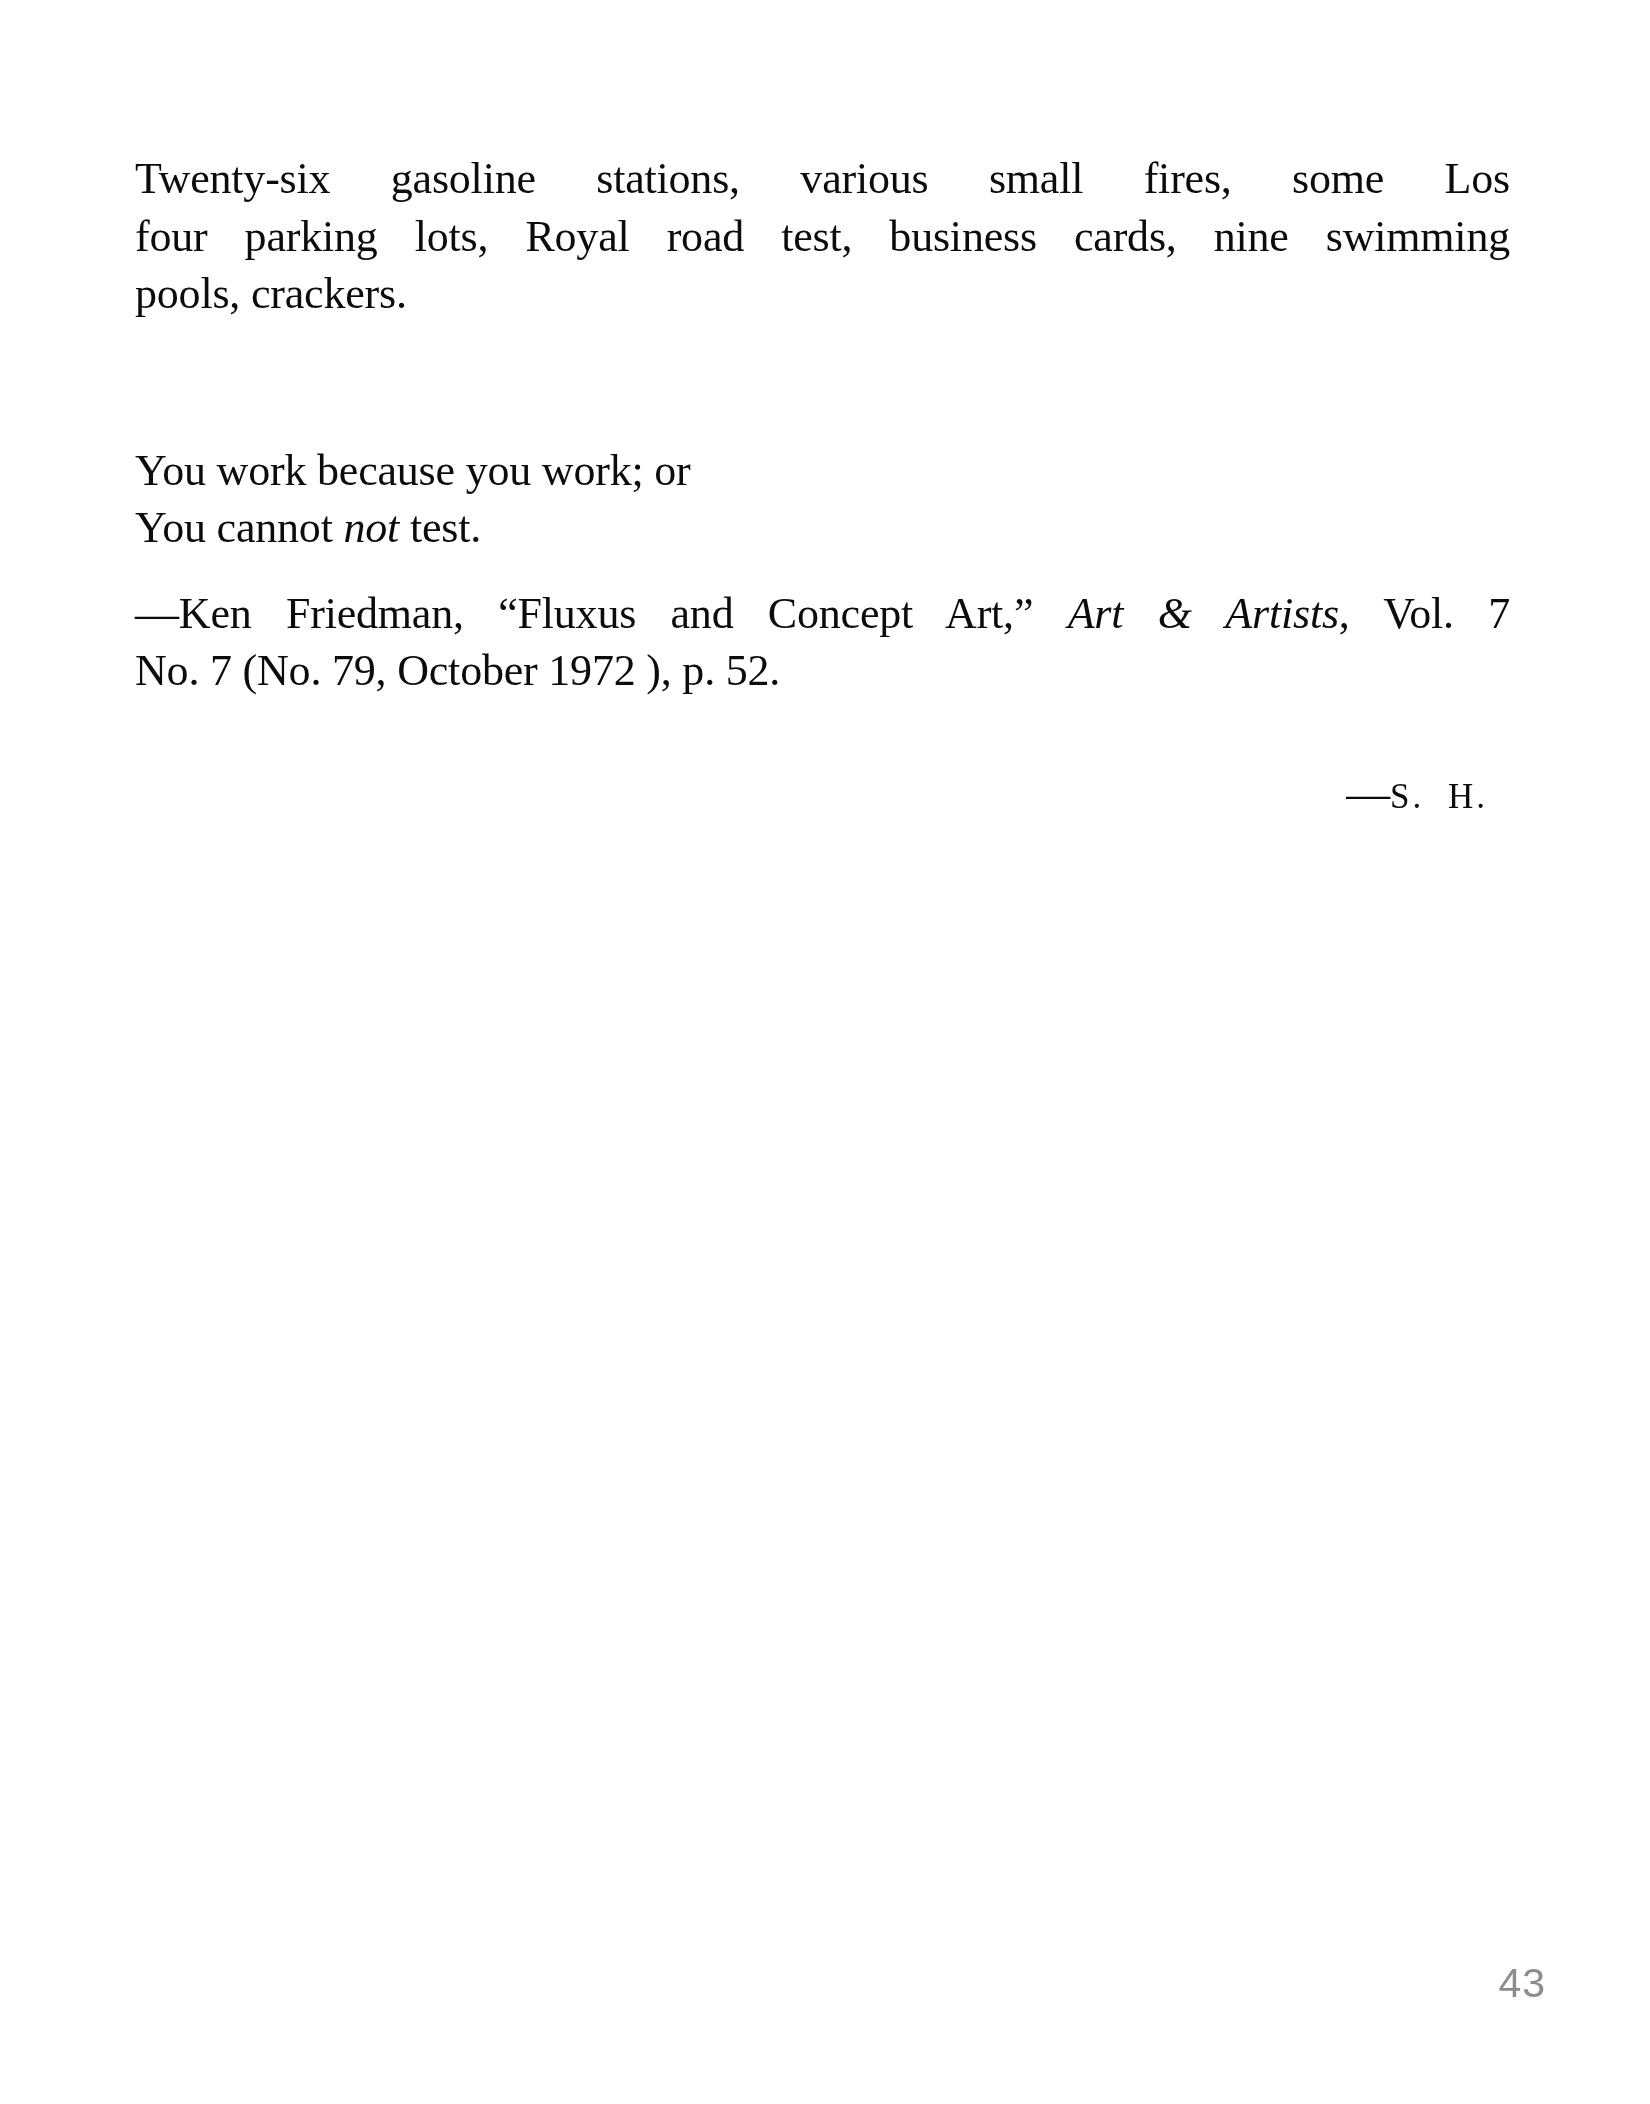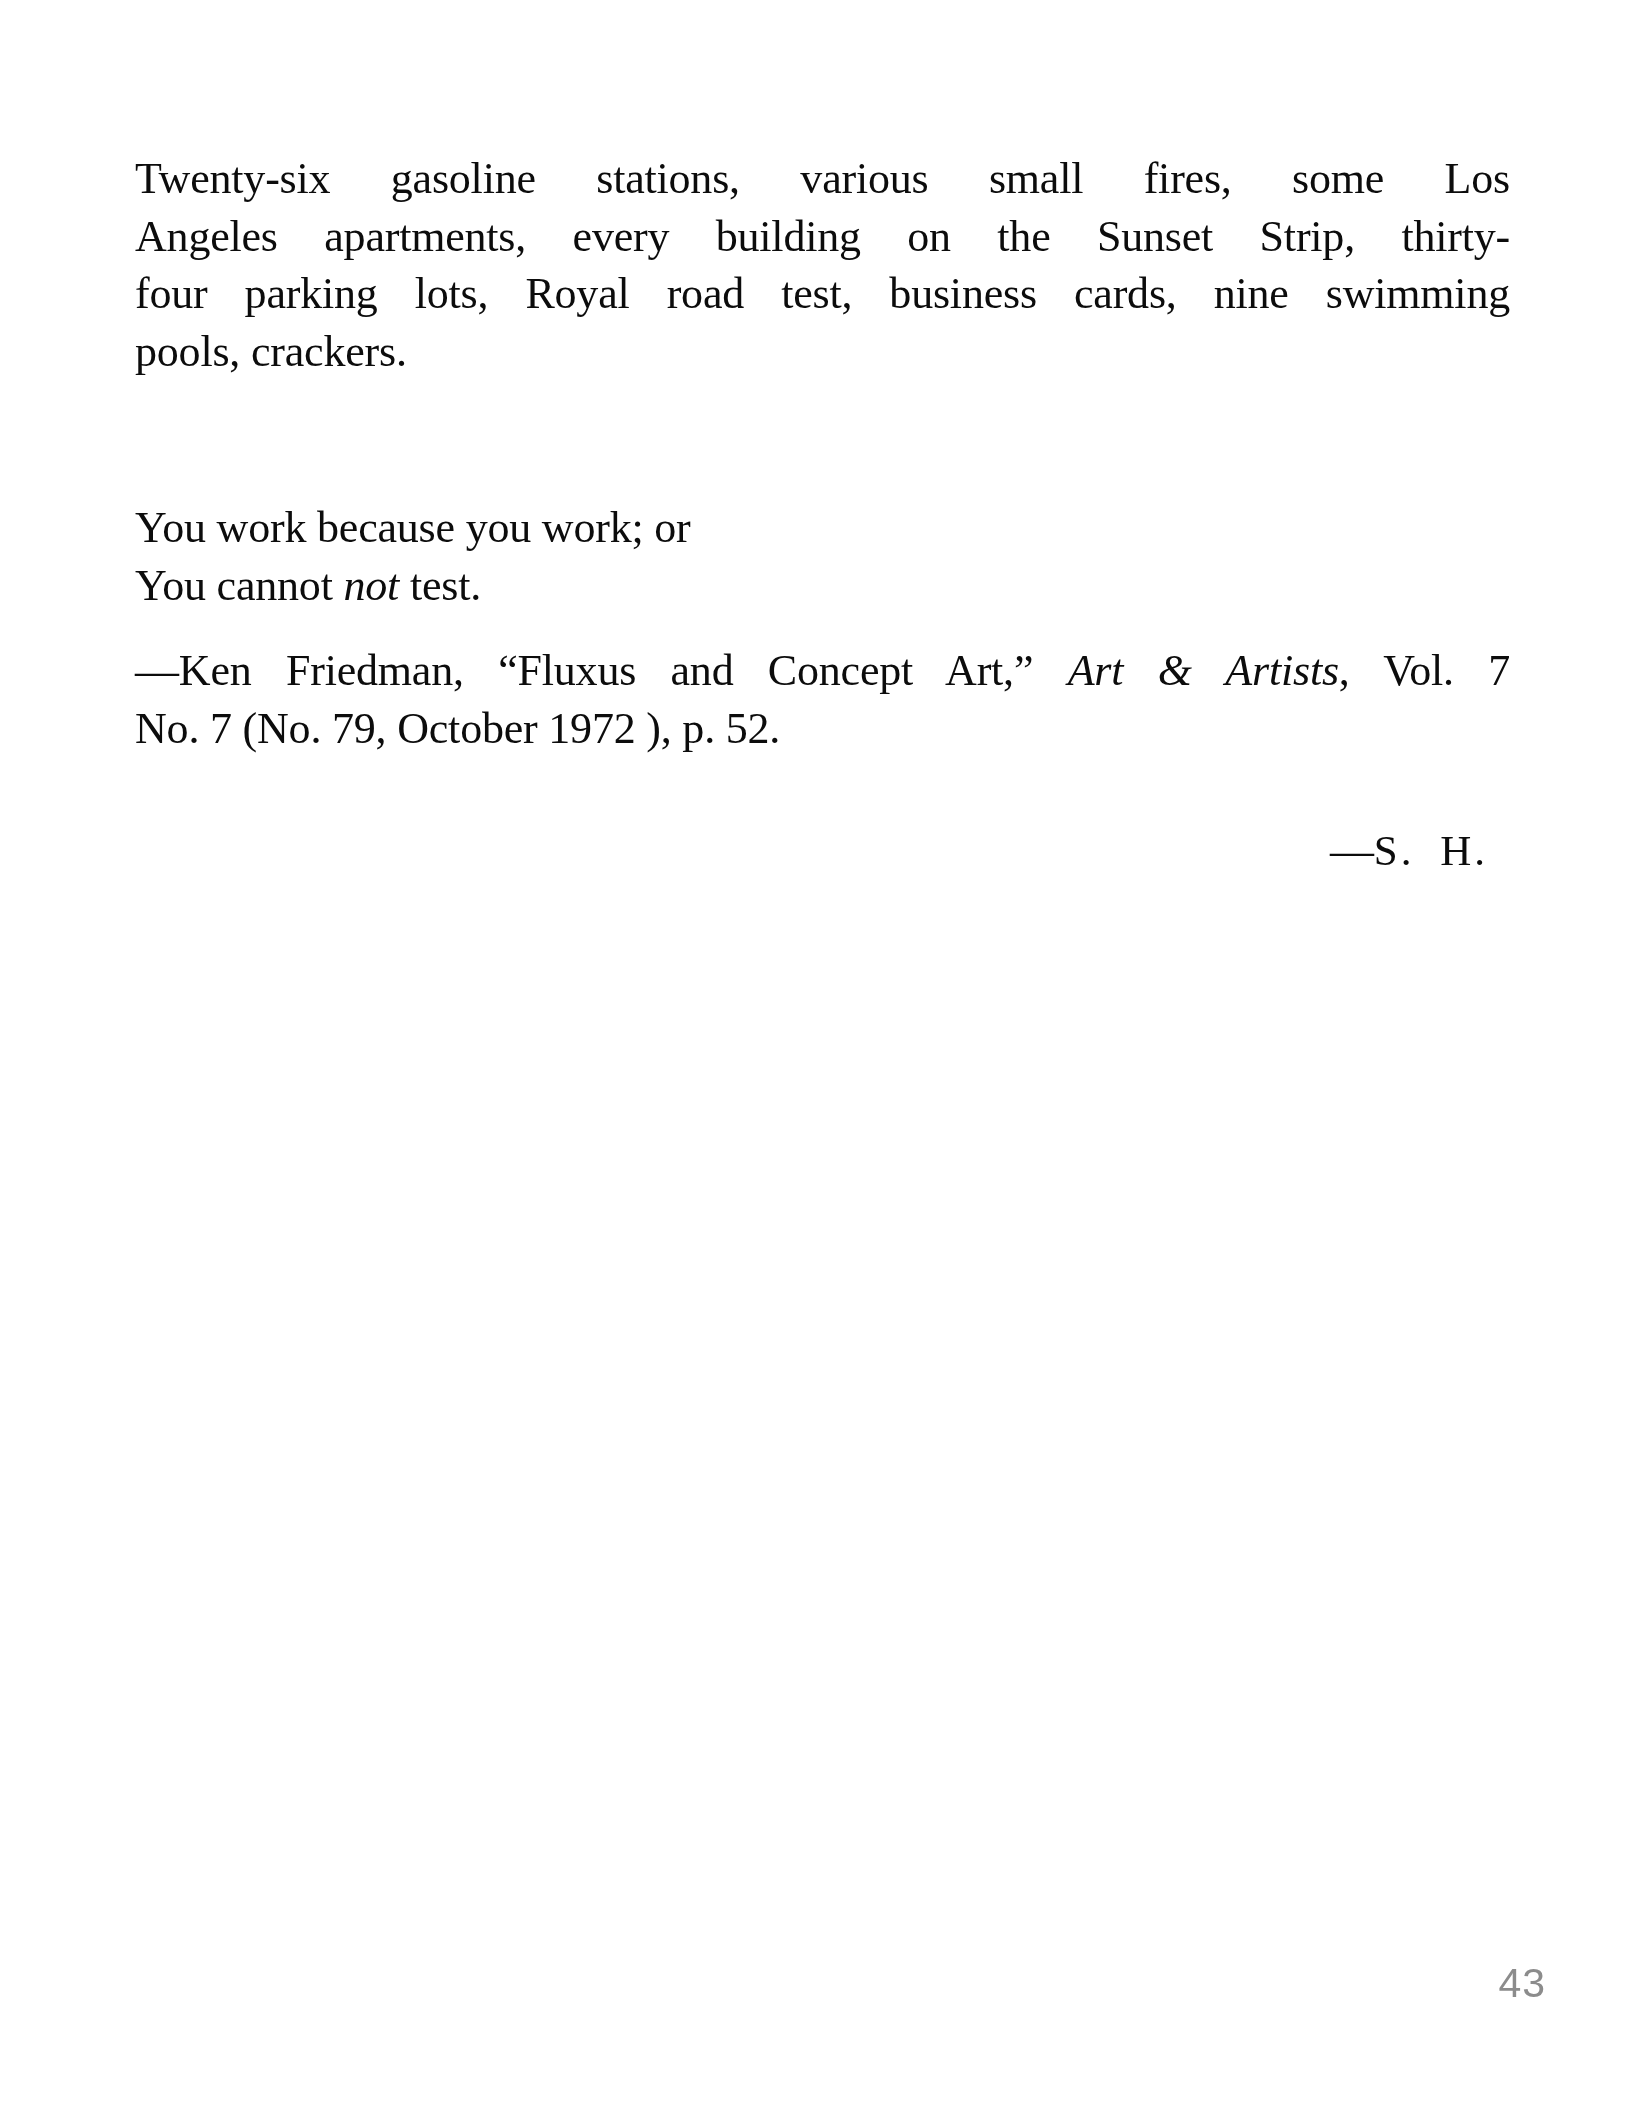--- a/index.html
+++ b/index.html
@@ -36,21 +36,21 @@
   .block-att1 { margin-top: 33px; }
   .block-q2   { margin-top: 119px; }
   .block-att2 { margin-top: 28px; }
   .block-sig  {
     margin-top: 65px;
     text-align: right;
     padding-right: 22px;
   }
   .ital { font-style: italic; }
   .smallcaps {
-    font-size: 43px;
+    font-size: 35px;
     letter-spacing: 3px;
     word-spacing: 12px;
     text-align: center;
   }
   .pageno {
     position: absolute;
     top: 1960px;
     right: 104px;
     font-family: "Liberation Sans", sans-serif;
     font-size: 41px;
@@ -61,21 +61,20 @@
 </style>
 </head>
 <body>
 
 <div class="page">
 
   <div class="text-column">
 
     <div class="block-q1">
       <span class="line just">Twenty-six gasoline stations, various small fires, some Los</span>
-      <span class="line just">Angeles apartments, every building on the Sunset Strip, thirty-</span>
       <span class="line just">four parking lots, Royal road test, business cards, nine swimming</span>
       <span class="line">pools, crackers.</span>
     </div>
 
 
     <div class="block-q2">
       <span class="line">You work because you work; or</span>
       <span class="line">
         <span>You cannot </span><span class="ital">not</span><span> test.</span>
       </span>

